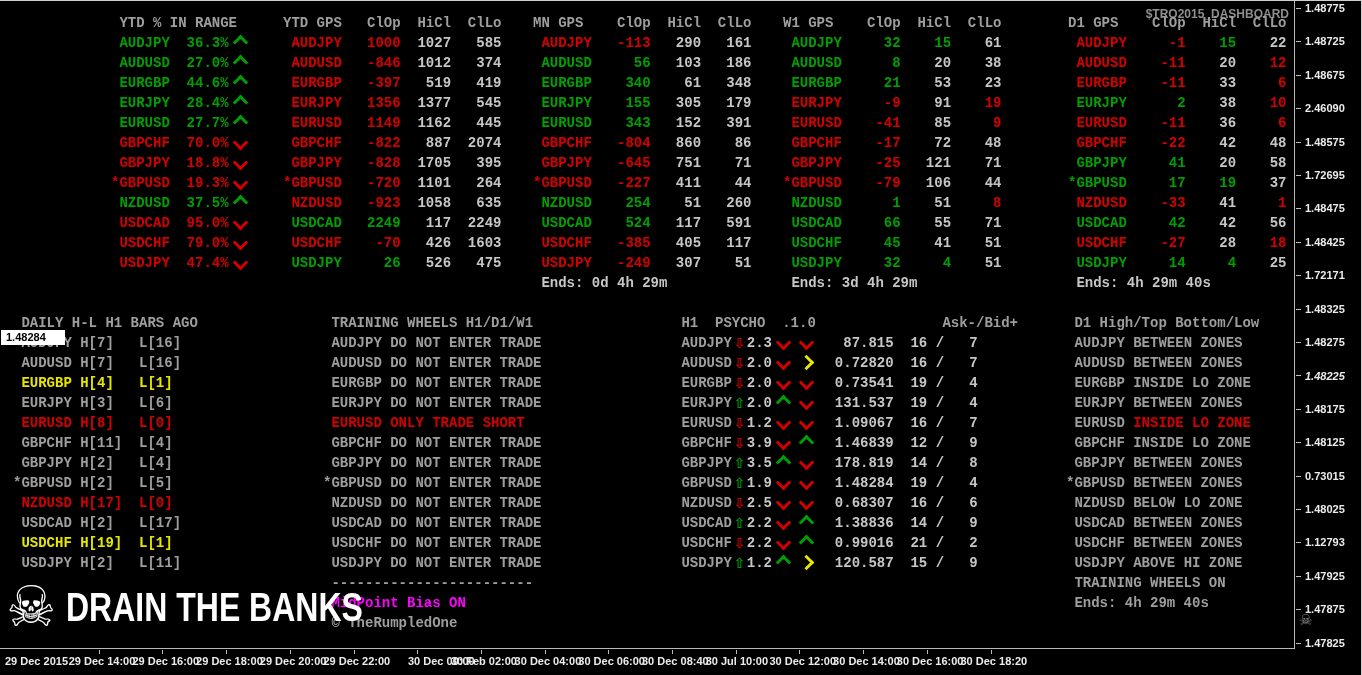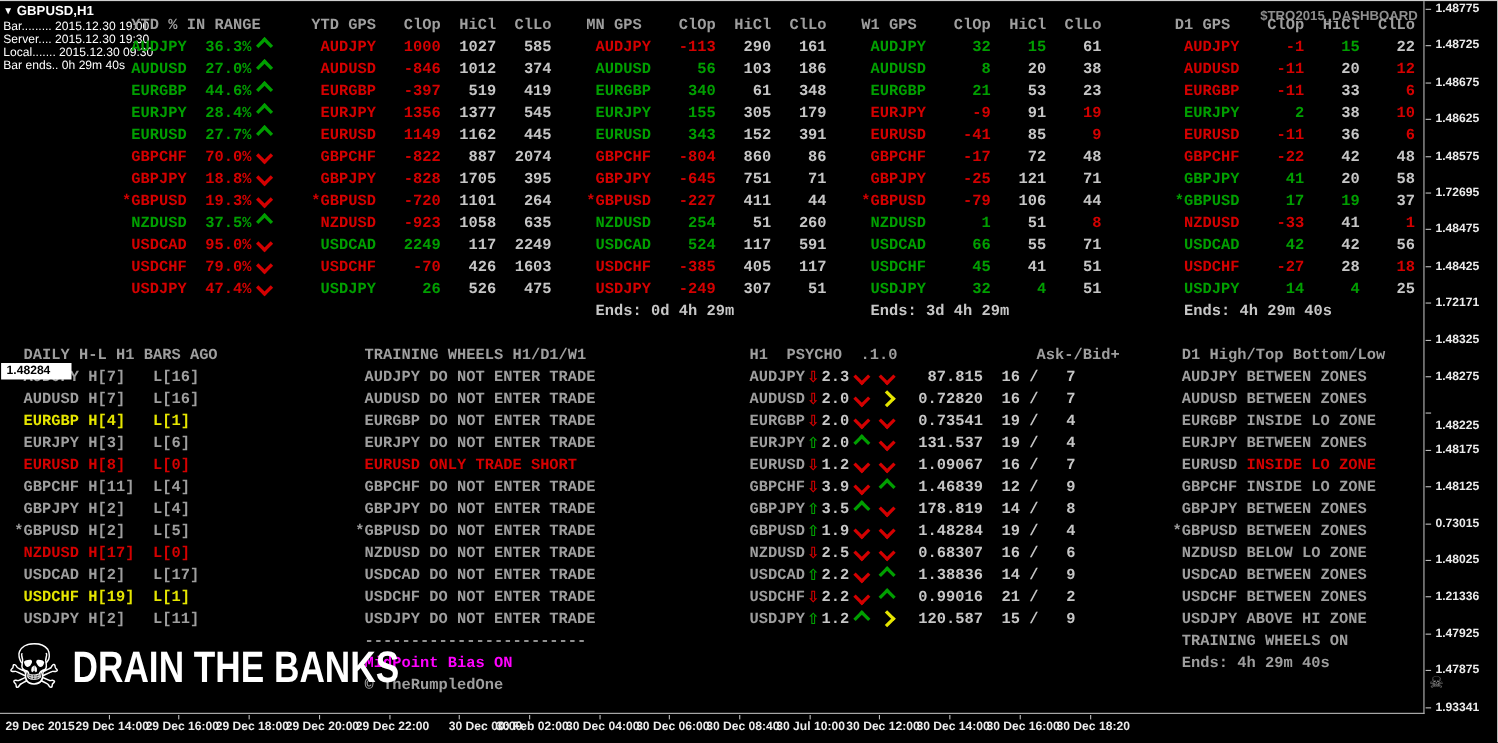--- a/index.html
+++ b/index.html
@@ -35,27 +35,20 @@
   .time-axis{position:absolute;left:0;top:649px;width:1362px;height:26px;}
   .tlabel{position:absolute;top:5px;color:#ececec;font:bold 11px "Liberation Sans",sans-serif;white-space:nowrap;}
   .ttick{position:absolute;top:0;width:1px;height:4px;background:#bdbdbd;}
 </style>
 </head>
 <body>
 
 <div class="screen">
   <div class="chart-frame"></div>
 
-  <div class="info">
-    <div class="title"><span class="dd">▼</span> <span>GBPUSD,H1</span></div>
-    <div class="iline">Bar......... 2015.12.30 19:00</div>
-    <div class="iline">Server.... 2015.12.30 19:30</div>
-    <div class="iline">Local....... 2015.12.30 09:30</div>
-    <div class="iline">Bar ends.. 0h 29m 40s</div>
-  </div>
 
   <div class="tag">$TRO2015_DASHBOARD</div>
 
   <div class="sec" id="sec-ytd-range" style="left:111px;top:12px;"><div class="row hdr"><span style="color: rgb(158, 158, 158);"> YTD % IN RANGE</span></div><div class="row"><span style="color: rgb(0, 159, 0);"> AUDJPY</span><span style="color: rgb(0, 159, 0);">  36.3%</span><span class="chv up" style="border-color: rgb(0, 159, 0);"></span></div><div class="row"><span style="color: rgb(0, 159, 0);"> AUDUSD</span><span style="color: rgb(0, 159, 0);">  27.0%</span><span class="chv up" style="border-color: rgb(0, 159, 0);"></span></div><div class="row"><span style="color: rgb(0, 159, 0);"> EURGBP</span><span style="color: rgb(0, 159, 0);">  44.6%</span><span class="chv up" style="border-color: rgb(0, 159, 0);"></span></div><div class="row"><span style="color: rgb(0, 159, 0);"> EURJPY</span><span style="color: rgb(0, 159, 0);">  28.4%</span><span class="chv up" style="border-color: rgb(0, 159, 0);"></span></div><div class="row"><span style="color: rgb(0, 159, 0);"> EURUSD</span><span style="color: rgb(0, 159, 0);">  27.7%</span><span class="chv up" style="border-color: rgb(0, 159, 0);"></span></div><div class="row"><span style="color: rgb(212, 0, 0);"> GBPCHF</span><span style="color: rgb(212, 0, 0);">  70.0%</span><span class="chv down" style="border-color: rgb(212, 0, 0);"></span></div><div class="row"><span style="color: rgb(212, 0, 0);"> GBPJPY</span><span style="color: rgb(212, 0, 0);">  18.8%</span><span class="chv down" style="border-color: rgb(212, 0, 0);"></span></div><div class="row"><span style="color: rgb(212, 0, 0);">*GBPUSD</span><span style="color: rgb(212, 0, 0);">  19.3%</span><span class="chv down" style="border-color: rgb(212, 0, 0);"></span></div><div class="row"><span style="color: rgb(0, 159, 0);"> NZDUSD</span><span style="color: rgb(0, 159, 0);">  37.5%</span><span class="chv up" style="border-color: rgb(0, 159, 0);"></span></div><div class="row"><span style="color: rgb(212, 0, 0);"> USDCAD</span><span style="color: rgb(212, 0, 0);">  95.0%</span><span class="chv down" style="border-color: rgb(212, 0, 0);"></span></div><div class="row"><span style="color: rgb(212, 0, 0);"> USDCHF</span><span style="color: rgb(212, 0, 0);">  79.0%</span><span class="chv down" style="border-color: rgb(212, 0, 0);"></span></div><div class="row"><span style="color: rgb(212, 0, 0);"> USDJPY</span><span style="color: rgb(212, 0, 0);">  47.4%</span><span class="chv down" style="border-color: rgb(212, 0, 0);"></span></div></div>
   <div class="sec" id="sec-gps-0" style="left:283px;top:12px;"><div class="row hdr"><span style="color: rgb(158, 158, 158);">YTD GPS   ClOp  HiCl  ClLo</span></div><div class="row"><span style="color: rgb(212, 0, 0);"> AUDJPY</span><span style="color: rgb(212, 0, 0);">   1000</span><span style="color: rgb(198, 198, 198);">  1027</span><span style="color: rgb(198, 198, 198);">   585</span></div><div class="row"><span style="color: rgb(212, 0, 0);"> AUDUSD</span><span style="color: rgb(212, 0, 0);">   -846</span><span style="color: rgb(198, 198, 198);">  1012</span><span style="color: rgb(198, 198, 198);">   374</span></div><div class="row"><span style="color: rgb(212, 0, 0);"> EURGBP</span><span style="color: rgb(212, 0, 0);">   -397</span><span style="color: rgb(198, 198, 198);">   519</span><span style="color: rgb(198, 198, 198);">   419</span></div><div class="row"><span style="color: rgb(212, 0, 0);"> EURJPY</span><span style="color: rgb(212, 0, 0);">   1356</span><span style="color: rgb(198, 198, 198);">  1377</span><span style="color: rgb(198, 198, 198);">   545</span></div><div class="row"><span style="color: rgb(212, 0, 0);"> EURUSD</span><span style="color: rgb(212, 0, 0);">   1149</span><span style="color: rgb(198, 198, 198);">  1162</span><span style="color: rgb(198, 198, 198);">   445</span></div><div class="row"><span style="color: rgb(212, 0, 0);"> GBPCHF</span><span style="color: rgb(212, 0, 0);">   -822</span><span style="color: rgb(198, 198, 198);">   887</span><span style="color: rgb(198, 198, 198);">  2074</span></div><div class="row"><span style="color: rgb(212, 0, 0);"> GBPJPY</span><span style="color: rgb(212, 0, 0);">   -828</span><span style="color: rgb(198, 198, 198);">  1705</span><span style="color: rgb(198, 198, 198);">   395</span></div><div class="row"><span style="color: rgb(212, 0, 0);">*GBPUSD</span><span style="color: rgb(212, 0, 0);">   -720</span><span style="color: rgb(198, 198, 198);">  1101</span><span style="color: rgb(198, 198, 198);">   264</span></div><div class="row"><span style="color: rgb(212, 0, 0);"> NZDUSD</span><span style="color: rgb(212, 0, 0);">   -923</span><span style="color: rgb(198, 198, 198);">  1058</span><span style="color: rgb(198, 198, 198);">   635</span></div><div class="row"><span style="color: rgb(0, 159, 0);"> USDCAD</span><span style="color: rgb(0, 159, 0);">   2249</span><span style="color: rgb(198, 198, 198);">   117</span><span style="color: rgb(198, 198, 198);">  2249</span></div><div class="row"><span style="color: rgb(212, 0, 0);"> USDCHF</span><span style="color: rgb(212, 0, 0);">    -70</span><span style="color: rgb(198, 198, 198);">   426</span><span style="color: rgb(198, 198, 198);">  1603</span></div><div class="row"><span style="color: rgb(0, 159, 0);"> USDJPY</span><span style="color: rgb(0, 159, 0);">     26</span><span style="color: rgb(198, 198, 198);">   526</span><span style="color: rgb(198, 198, 198);">   475</span></div></div>
   <div class="sec" id="sec-gps-1" style="left:533px;top:12px;"><div class="row hdr"><span style="color: rgb(158, 158, 158);">MN GPS    ClOp  HiCl  ClLo</span></div><div class="row"><span style="color: rgb(212, 0, 0);"> AUDJPY</span><span style="color: rgb(212, 0, 0);">   -113</span><span style="color: rgb(198, 198, 198);">   290</span><span style="color: rgb(198, 198, 198);">   161</span></div><div class="row"><span style="color: rgb(0, 159, 0);"> AUDUSD</span><span style="color: rgb(0, 159, 0);">     56</span><span style="color: rgb(198, 198, 198);">   103</span><span style="color: rgb(198, 198, 198);">   186</span></div><div class="row"><span style="color: rgb(0, 159, 0);"> EURGBP</span><span style="color: rgb(0, 159, 0);">    340</span><span style="color: rgb(198, 198, 198);">    61</span><span style="color: rgb(198, 198, 198);">   348</span></div><div class="row"><span style="color: rgb(0, 159, 0);"> EURJPY</span><span style="color: rgb(0, 159, 0);">    155</span><span style="color: rgb(198, 198, 198);">   305</span><span style="color: rgb(198, 198, 198);">   179</span></div><div class="row"><span style="color: rgb(0, 159, 0);"> EURUSD</span><span style="color: rgb(0, 159, 0);">    343</span><span style="color: rgb(198, 198, 198);">   152</span><span style="color: rgb(198, 198, 198);">   391</span></div><div class="row"><span style="color: rgb(212, 0, 0);"> GBPCHF</span><span style="color: rgb(212, 0, 0);">   -804</span><span style="color: rgb(198, 198, 198);">   860</span><span style="color: rgb(198, 198, 198);">    86</span></div><div class="row"><span style="color: rgb(212, 0, 0);"> GBPJPY</span><span style="color: rgb(212, 0, 0);">   -645</span><span style="color: rgb(198, 198, 198);">   751</span><span style="color: rgb(198, 198, 198);">    71</span></div><div class="row"><span style="color: rgb(212, 0, 0);">*GBPUSD</span><span style="color: rgb(212, 0, 0);">   -227</span><span style="color: rgb(198, 198, 198);">   411</span><span style="color: rgb(198, 198, 198);">    44</span></div><div class="row"><span style="color: rgb(0, 159, 0);"> NZDUSD</span><span style="color: rgb(0, 159, 0);">    254</span><span style="color: rgb(198, 198, 198);">    51</span><span style="color: rgb(198, 198, 198);">   260</span></div><div class="row"><span style="color: rgb(0, 159, 0);"> USDCAD</span><span style="color: rgb(0, 159, 0);">    524</span><span style="color: rgb(198, 198, 198);">   117</span><span style="color: rgb(198, 198, 198);">   591</span></div><div class="row"><span style="color: rgb(212, 0, 0);"> USDCHF</span><span style="color: rgb(212, 0, 0);">   -385</span><span style="color: rgb(198, 198, 198);">   405</span><span style="color: rgb(198, 198, 198);">   117</span></div><div class="row"><span style="color: rgb(212, 0, 0);"> USDJPY</span><span style="color: rgb(212, 0, 0);">   -249</span><span style="color: rgb(198, 198, 198);">   307</span><span style="color: rgb(198, 198, 198);">    51</span></div><div class="row"><span style="color: rgb(198, 198, 198);"> Ends: 0d 4h 29m</span></div></div>
   <div class="sec" id="sec-gps-2" style="left:783px;top:12px;"><div class="row hdr"><span style="color: rgb(158, 158, 158);">W1 GPS    ClOp  HiCl  ClLo</span></div><div class="row"><span style="color: rgb(0, 159, 0);"> AUDJPY</span><span style="color: rgb(0, 159, 0);">     32</span><span style="color: rgb(0, 159, 0);">    15</span><span style="color: rgb(198, 198, 198);">    61</span></div><div class="row"><span style="color: rgb(0, 159, 0);"> AUDUSD</span><span style="color: rgb(0, 159, 0);">      8</span><span style="color: rgb(198, 198, 198);">    20</span><span style="color: rgb(198, 198, 198);">    38</span></div><div class="row"><span style="color: rgb(0, 159, 0);"> EURGBP</span><span style="color: rgb(0, 159, 0);">     21</span><span style="color: rgb(198, 198, 198);">    53</span><span style="color: rgb(198, 198, 198);">    23</span></div><div class="row"><span style="color: rgb(212, 0, 0);"> EURJPY</span><span style="color: rgb(212, 0, 0);">     -9</span><span style="color: rgb(198, 198, 198);">    91</span><span style="color: rgb(212, 0, 0);">    19</span></div><div class="row"><span style="color: rgb(212, 0, 0);"> EURUSD</span><span style="color: rgb(212, 0, 0);">    -41</span><span style="color: rgb(198, 198, 198);">    85</span><span style="color: rgb(212, 0, 0);">     9</span></div><div class="row"><span style="color: rgb(212, 0, 0);"> GBPCHF</span><span style="color: rgb(212, 0, 0);">    -17</span><span style="color: rgb(198, 198, 198);">    72</span><span style="color: rgb(198, 198, 198);">    48</span></div><div class="row"><span style="color: rgb(212, 0, 0);"> GBPJPY</span><span style="color: rgb(212, 0, 0);">    -25</span><span style="color: rgb(198, 198, 198);">   121</span><span style="color: rgb(198, 198, 198);">    71</span></div><div class="row"><span style="color: rgb(212, 0, 0);">*GBPUSD</span><span style="color: rgb(212, 0, 0);">    -79</span><span style="color: rgb(198, 198, 198);">   106</span><span style="color: rgb(198, 198, 198);">    44</span></div><div class="row"><span style="color: rgb(0, 159, 0);"> NZDUSD</span><span style="color: rgb(0, 159, 0);">      1</span><span style="color: rgb(198, 198, 198);">    51</span><span style="color: rgb(212, 0, 0);">     8</span></div><div class="row"><span style="color: rgb(0, 159, 0);"> USDCAD</span><span style="color: rgb(0, 159, 0);">     66</span><span style="color: rgb(198, 198, 198);">    55</span><span style="color: rgb(198, 198, 198);">    71</span></div><div class="row"><span style="color: rgb(0, 159, 0);"> USDCHF</span><span style="color: rgb(0, 159, 0);">     45</span><span style="color: rgb(198, 198, 198);">    41</span><span style="color: rgb(198, 198, 198);">    51</span></div><div class="row"><span style="color: rgb(0, 159, 0);"> USDJPY</span><span style="color: rgb(0, 159, 0);">     32</span><span style="color: rgb(0, 159, 0);">     4</span><span style="color: rgb(198, 198, 198);">    51</span></div><div class="row"><span style="color: rgb(198, 198, 198);"> Ends: 3d 4h 29m</span></div></div>
   <div class="sec" id="sec-gps-3" style="left:1068px;top:12px;"><div class="row hdr"><span style="color: rgb(158, 158, 158);">D1 GPS    ClOp  HiCl  ClLo</span></div><div class="row"><span style="color: rgb(212, 0, 0);"> AUDJPY</span><span style="color: rgb(212, 0, 0);">     -1</span><span style="color: rgb(0, 159, 0);">    15</span><span style="color: rgb(198, 198, 198);">    22</span></div><div class="row"><span style="color: rgb(212, 0, 0);"> AUDUSD</span><span style="color: rgb(212, 0, 0);">    -11</span><span style="color: rgb(198, 198, 198);">    20</span><span style="color: rgb(212, 0, 0);">    12</span></div><div class="row"><span style="color: rgb(212, 0, 0);"> EURGBP</span><span style="color: rgb(212, 0, 0);">    -11</span><span style="color: rgb(198, 198, 198);">    33</span><span style="color: rgb(212, 0, 0);">     6</span></div><div class="row"><span style="color: rgb(0, 159, 0);"> EURJPY</span><span style="color: rgb(0, 159, 0);">      2</span><span style="color: rgb(198, 198, 198);">    38</span><span style="color: rgb(212, 0, 0);">    10</span></div><div class="row"><span style="color: rgb(212, 0, 0);"> EURUSD</span><span style="color: rgb(212, 0, 0);">    -11</span><span style="color: rgb(198, 198, 198);">    36</span><span style="color: rgb(212, 0, 0);">     6</span></div><div class="row"><span style="color: rgb(212, 0, 0);"> GBPCHF</span><span style="color: rgb(212, 0, 0);">    -22</span><span style="color: rgb(198, 198, 198);">    42</span><span style="color: rgb(198, 198, 198);">    48</span></div><div class="row"><span style="color: rgb(0, 159, 0);"> GBPJPY</span><span style="color: rgb(0, 159, 0);">     41</span><span style="color: rgb(198, 198, 198);">    20</span><span style="color: rgb(198, 198, 198);">    58</span></div><div class="row"><span style="color: rgb(0, 159, 0);">*GBPUSD</span><span style="color: rgb(0, 159, 0);">     17</span><span style="color: rgb(0, 159, 0);">    19</span><span style="color: rgb(198, 198, 198);">    37</span></div><div class="row"><span style="color: rgb(212, 0, 0);"> NZDUSD</span><span style="color: rgb(212, 0, 0);">    -33</span><span style="color: rgb(198, 198, 198);">    41</span><span style="color: rgb(212, 0, 0);">     1</span></div><div class="row"><span style="color: rgb(0, 159, 0);"> USDCAD</span><span style="color: rgb(0, 159, 0);">     42</span><span style="color: rgb(198, 198, 198);">    42</span><span style="color: rgb(198, 198, 198);">    56</span></div><div class="row"><span style="color: rgb(212, 0, 0);"> USDCHF</span><span style="color: rgb(212, 0, 0);">    -27</span><span style="color: rgb(198, 198, 198);">    28</span><span style="color: rgb(212, 0, 0);">    18</span></div><div class="row"><span style="color: rgb(0, 159, 0);"> USDJPY</span><span style="color: rgb(0, 159, 0);">     14</span><span style="color: rgb(0, 159, 0);">     4</span><span style="color: rgb(198, 198, 198);">    25</span></div><div class="row"><span style="color: rgb(198, 198, 198);"> Ends: 4h 29m 40s</span></div></div>
 
   <div class="sec" id="sec-daily" style="left:13px;top:312px;"><div class="row hdr"><span style="color: rgb(158, 158, 158);"> DAILY H-L H1 BARS AGO</span></div><div class="row"><span style="color: rgb(158, 158, 158);"> AUDJPY H[7]   L[16]</span></div><div class="row"><span style="color: rgb(158, 158, 158);"> AUDUSD H[7]   L[16]</span></div><div class="row"><span style="color: rgb(230, 230, 0);"> EURGBP H[4]   L[1]</span></div><div class="row"><span style="color: rgb(158, 158, 158);"> EURJPY H[3]   L[6]</span></div><div class="row"><span style="color: rgb(212, 0, 0);"> EURUSD H[8]   L[0]</span></div><div class="row"><span style="color: rgb(158, 158, 158);"> GBPCHF H[11]  L[4]</span></div><div class="row"><span style="color: rgb(158, 158, 158);"> GBPJPY H[2]   L[4]</span></div><div class="row"><span style="color: rgb(158, 158, 158);">*GBPUSD H[2]   L[5]</span></div><div class="row"><span style="color: rgb(212, 0, 0);"> NZDUSD H[17]  L[0]</span></div><div class="row"><span style="color: rgb(158, 158, 158);"> USDCAD H[2]   L[17]</span></div><div class="row"><span style="color: rgb(230, 230, 0);"> USDCHF H[19]  L[1]</span></div><div class="row"><span style="color: rgb(158, 158, 158);"> USDJPY H[2]   L[11]</span></div></div>
@@ -71,53 +64,53 @@
   <span class="skull-small">☠</span>
 
   <div class="price-axis" id="price-axis">
       <div class="ptick" style="top: 7px;"></div>
       <div class="plabel" style="top: 1px;">1.48775</div>
       <div class="ptick" style="top: 40.4px;"></div>
       <div class="plabel" style="top: 34.4px;">1.48725</div>
       <div class="ptick" style="top: 73.8px;"></div>
       <div class="plabel" style="top: 67.8px;">1.48675</div>
       <div class="ptick" style="top: 107.2px;"></div>
-      <div class="plabel" style="top: 101.2px;">1.48625</div>
+      <div class="plabel" style="top: 101.2px;">2.46090</div>
       <div class="ptick" style="top: 140.6px;"></div>
       <div class="plabel" style="top: 134.6px;">1.48575</div>
       <div class="ptick" style="top: 174px;"></div>
       <div class="plabel" style="top: 168px;">1.72695</div>
       <div class="ptick" style="top: 207.4px;"></div>
       <div class="plabel" style="top: 201.4px;">1.48475</div>
       <div class="ptick" style="top: 240.8px;"></div>
       <div class="plabel" style="top: 234.8px;">1.48425</div>
       <div class="ptick" style="top: 274.2px;"></div>
       <div class="plabel" style="top: 268.2px;">1.72171</div>
       <div class="ptick" style="top: 307.6px;"></div>
       <div class="plabel" style="top: 301.6px;">1.48325</div>
       <div class="ptick" style="top: 341px;"></div>
       <div class="plabel" style="top: 335px;">1.48275</div>
       <div class="ptick" style="top: 374.4px;"></div>
-      <div class="plabel" style="top: 380px;">1.48225</div>
+      <div class="plabel" style="top: 369px; font-style: italic;">1.48225</div>
       <div class="ptick" style="top: 407.8px;"></div>
       <div class="plabel" style="top: 401.8px;">1.48175</div>
       <div class="ptick" style="top: 441.2px;"></div>
       <div class="plabel" style="top: 435.2px;">1.48125</div>
       <div class="ptick" style="top: 474.6px;"></div>
       <div class="plabel" style="top: 468.6px;">0.73015</div>
       <div class="ptick" style="top: 508px;"></div>
       <div class="plabel" style="top: 502px;">1.48025</div>
       <div class="ptick" style="top: 541.4px;"></div>
-      <div class="plabel" style="top: 535.4px;">1.21336</div>
+      <div class="plabel" style="top: 535.4px;">1.12793</div>
       <div class="ptick" style="top: 574.8px;"></div>
       <div class="plabel" style="top: 568.8px;">1.47925</div>
       <div class="ptick" style="top: 608.2px;"></div>
       <div class="plabel" style="top: 602.2px;">1.47875</div>
       <div class="ptick" style="top: 641.6px;"></div>
-      <div class="plabel" style="top: 635.6px;">1.93341</div>
+      <div class="plabel" style="top: 635.6px;">1.47825</div>
     </div>
   <div class="ptag">1.48284</div>
   <div class="time-axis" id="time-axis">
       <div class="tlabel" style="left: 5px;">29 Dec 2015</div>
       <div class="tlabel" style="left: 68.7px;">29 Dec 14:00</div>
       <div class="ttick" style="left: 98.7px;"></div>
       <div class="tlabel" style="left: 132.4px;">29 Dec 16:00</div>
       <div class="ttick" style="left: 162.4px;"></div>
       <div class="tlabel" style="left: 196.1px;">29 Dec 18:00</div>
       <div class="ttick" style="left: 226.1px;"></div>

